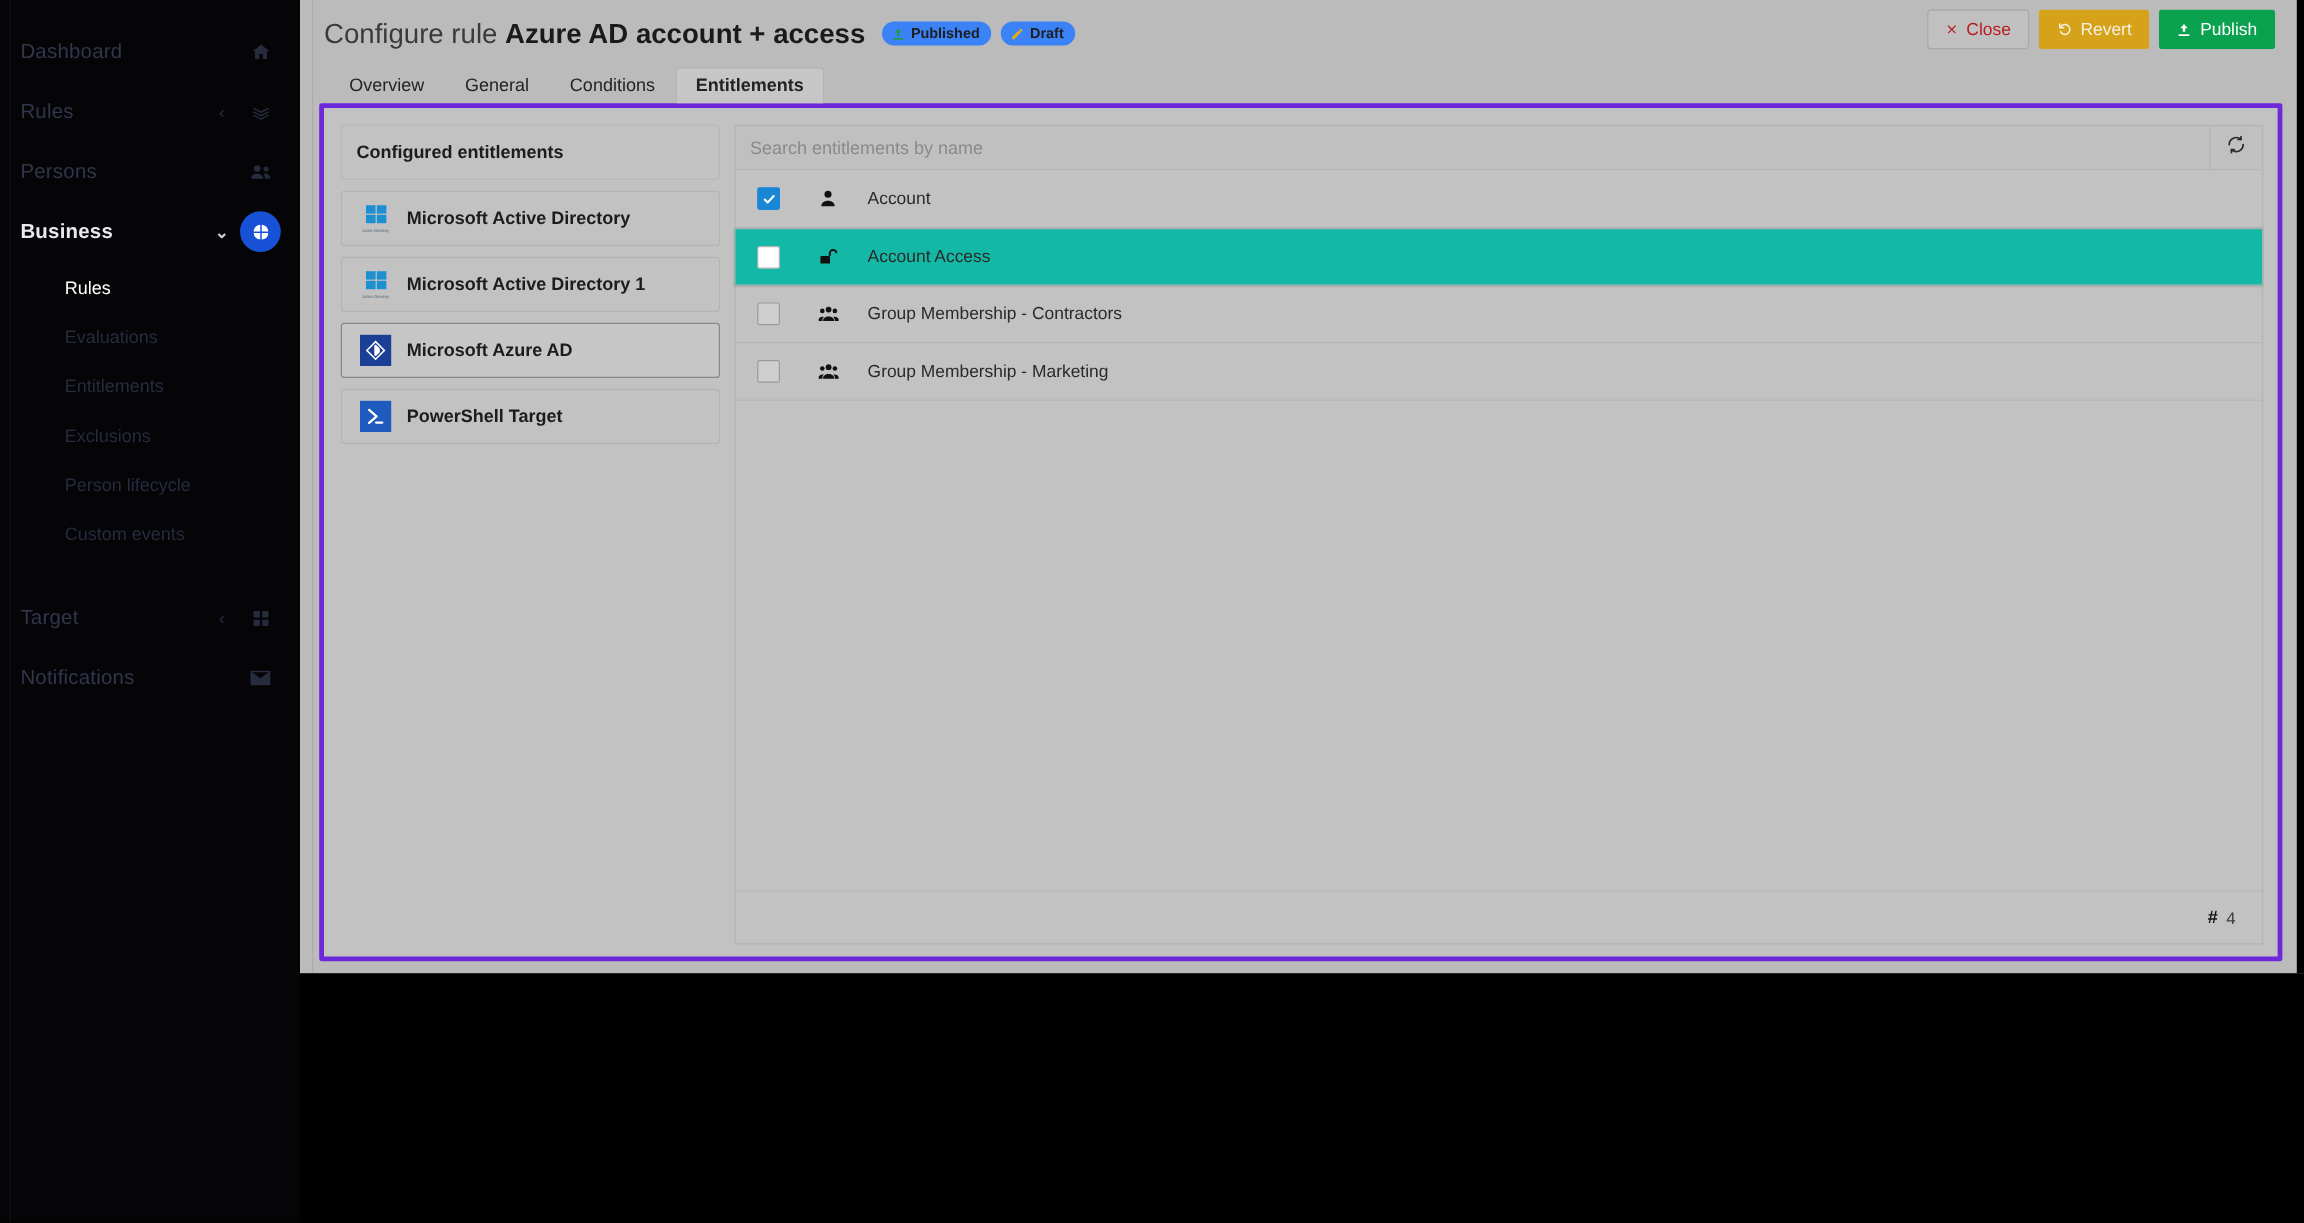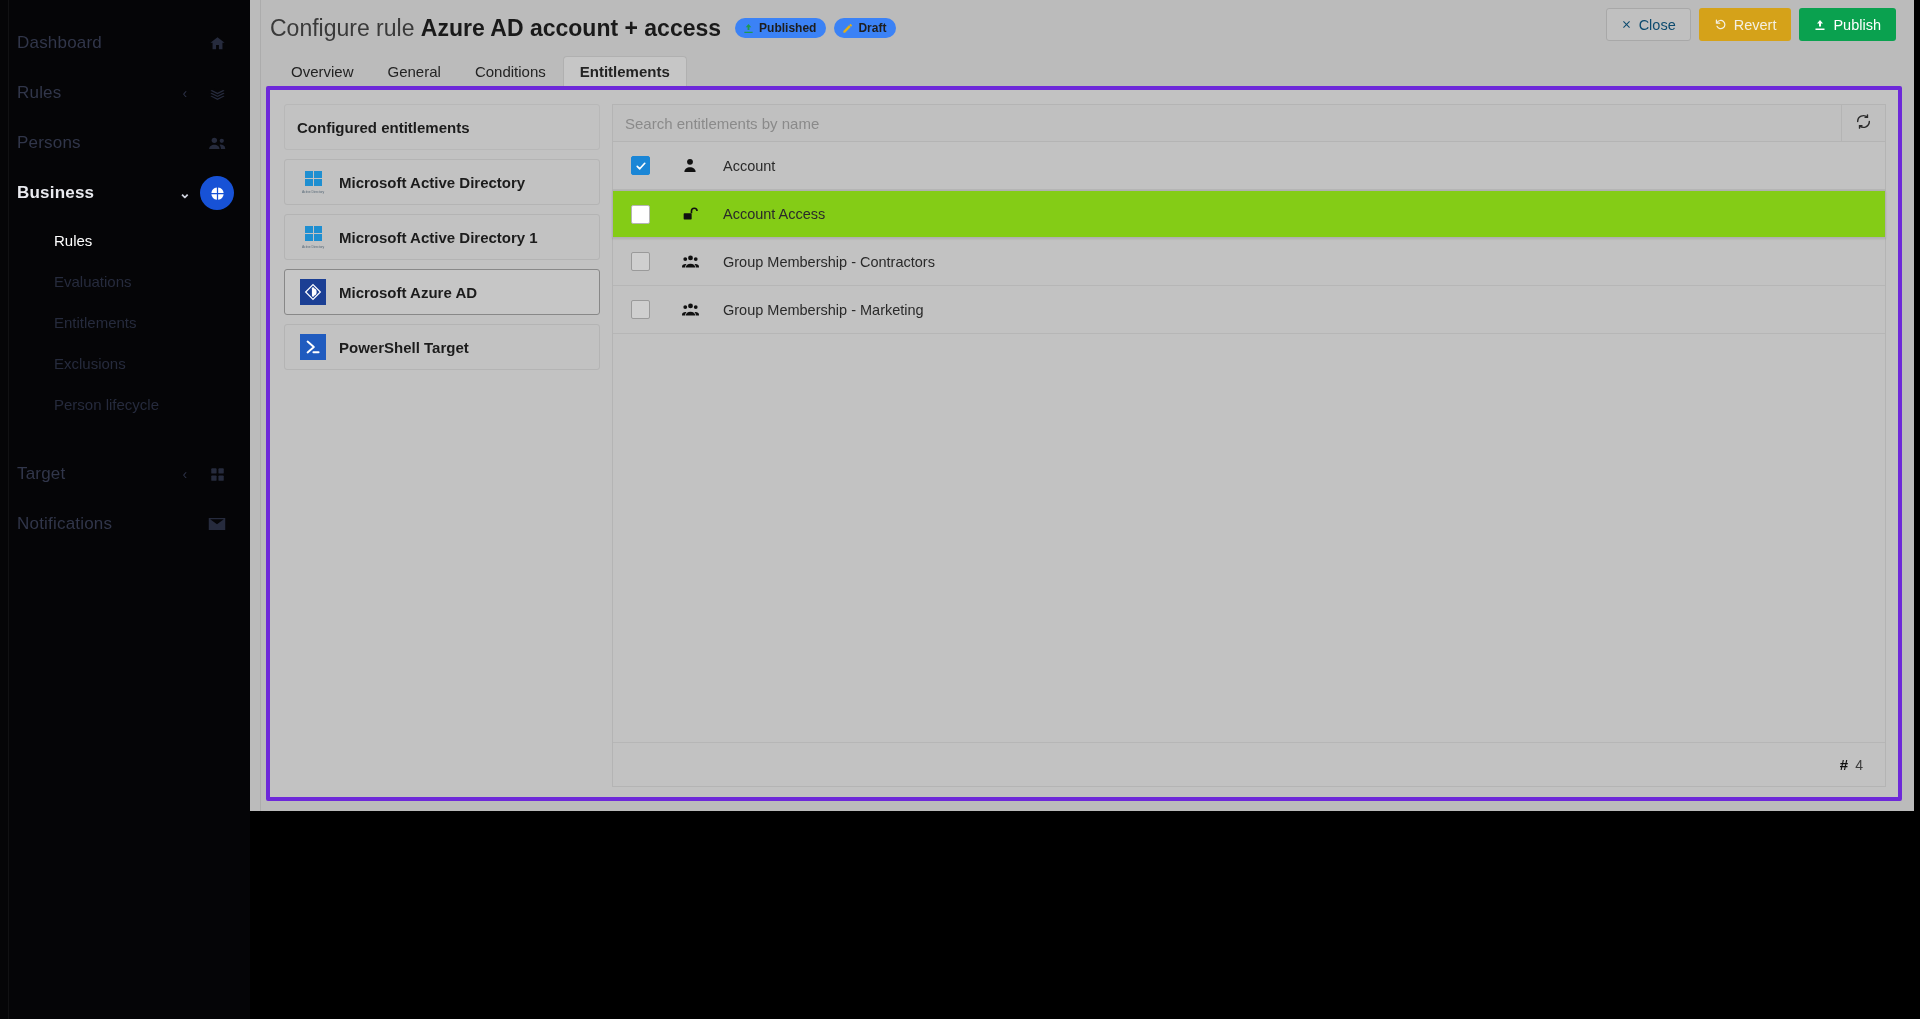--- a/index.html
+++ b/index.html
@@ -137,21 +137,21 @@
     display: inline-flex; align-items: center; gap: 7px;
     height: 33px;
     padding: 0 14px;
     font-size: 14.5px;
     border-radius: 3px;
     cursor: pointer;
     user-select: none;
     border: 1px solid transparent;
     white-space: nowrap;
   }
-  .btn-close { background: #c0c0c0; border-color: #a8a8a8; color: #0c4a6e; }
+  .btn-close { background: #c0c0c0; border-color: #a8a8a8; color: #b91c1c; }
   .btn-revert { background: #d5a219; color: #f4f0e2; }
   .btn-publish { background: #0aa14f; color: #ffffff; }
   .btn svg { display: block; }
 
   
   .tabs {
     flex: 0 0 auto;
     display: flex;
     align-items: flex-end;
     padding-left: 24px;
@@ -319,21 +319,21 @@
     flex: 0 0 48px;
     display: flex;
     align-items: center;
     padding: 0 0 0 18px;
     border-bottom: 1px solid #b6b6b6;
     cursor: pointer;
     user-select: none;
     position: relative;
   }
   .row.hover {
-    background: #84cc16;
+    background: #14b8a6;
     border: 1px solid #b0b0b0;
     margin: 0 -1px;
     z-index: 2;
     box-shadow: 0 1px 2px rgba(0,0,0,0.10);
   }
   .cb {
     width: 19px; height: 19px;
     flex: 0 0 19px;
     border: 1px solid #9a9a9a;
     background: #cfcfcf;
@@ -439,20 +439,23 @@
         </div>
         <div class="subnav-item">
           <span>Entitlements</span>
         </div>
         <div class="subnav-item">
           <span>Exclusions</span>
         </div>
         <div class="subnav-item">
           <span>Person lifecycle</span>
         </div>
+        <div class="subnav-item">
+          <span>Custom events</span>
+        </div>
       </div>
 
       <div class="nav-spacer"></div>
 
       <div class="nav-item">
         <span class="nav-label">Target</span>
         <span class="chev">‹</span>
         <span class="nav-icon">
           <svg width="15" height="15" viewBox="0 0 24 24" fill="currentColor">
             <rect x="2" y="2" width="8.5" height="8.5" rx="1.4"></rect>

